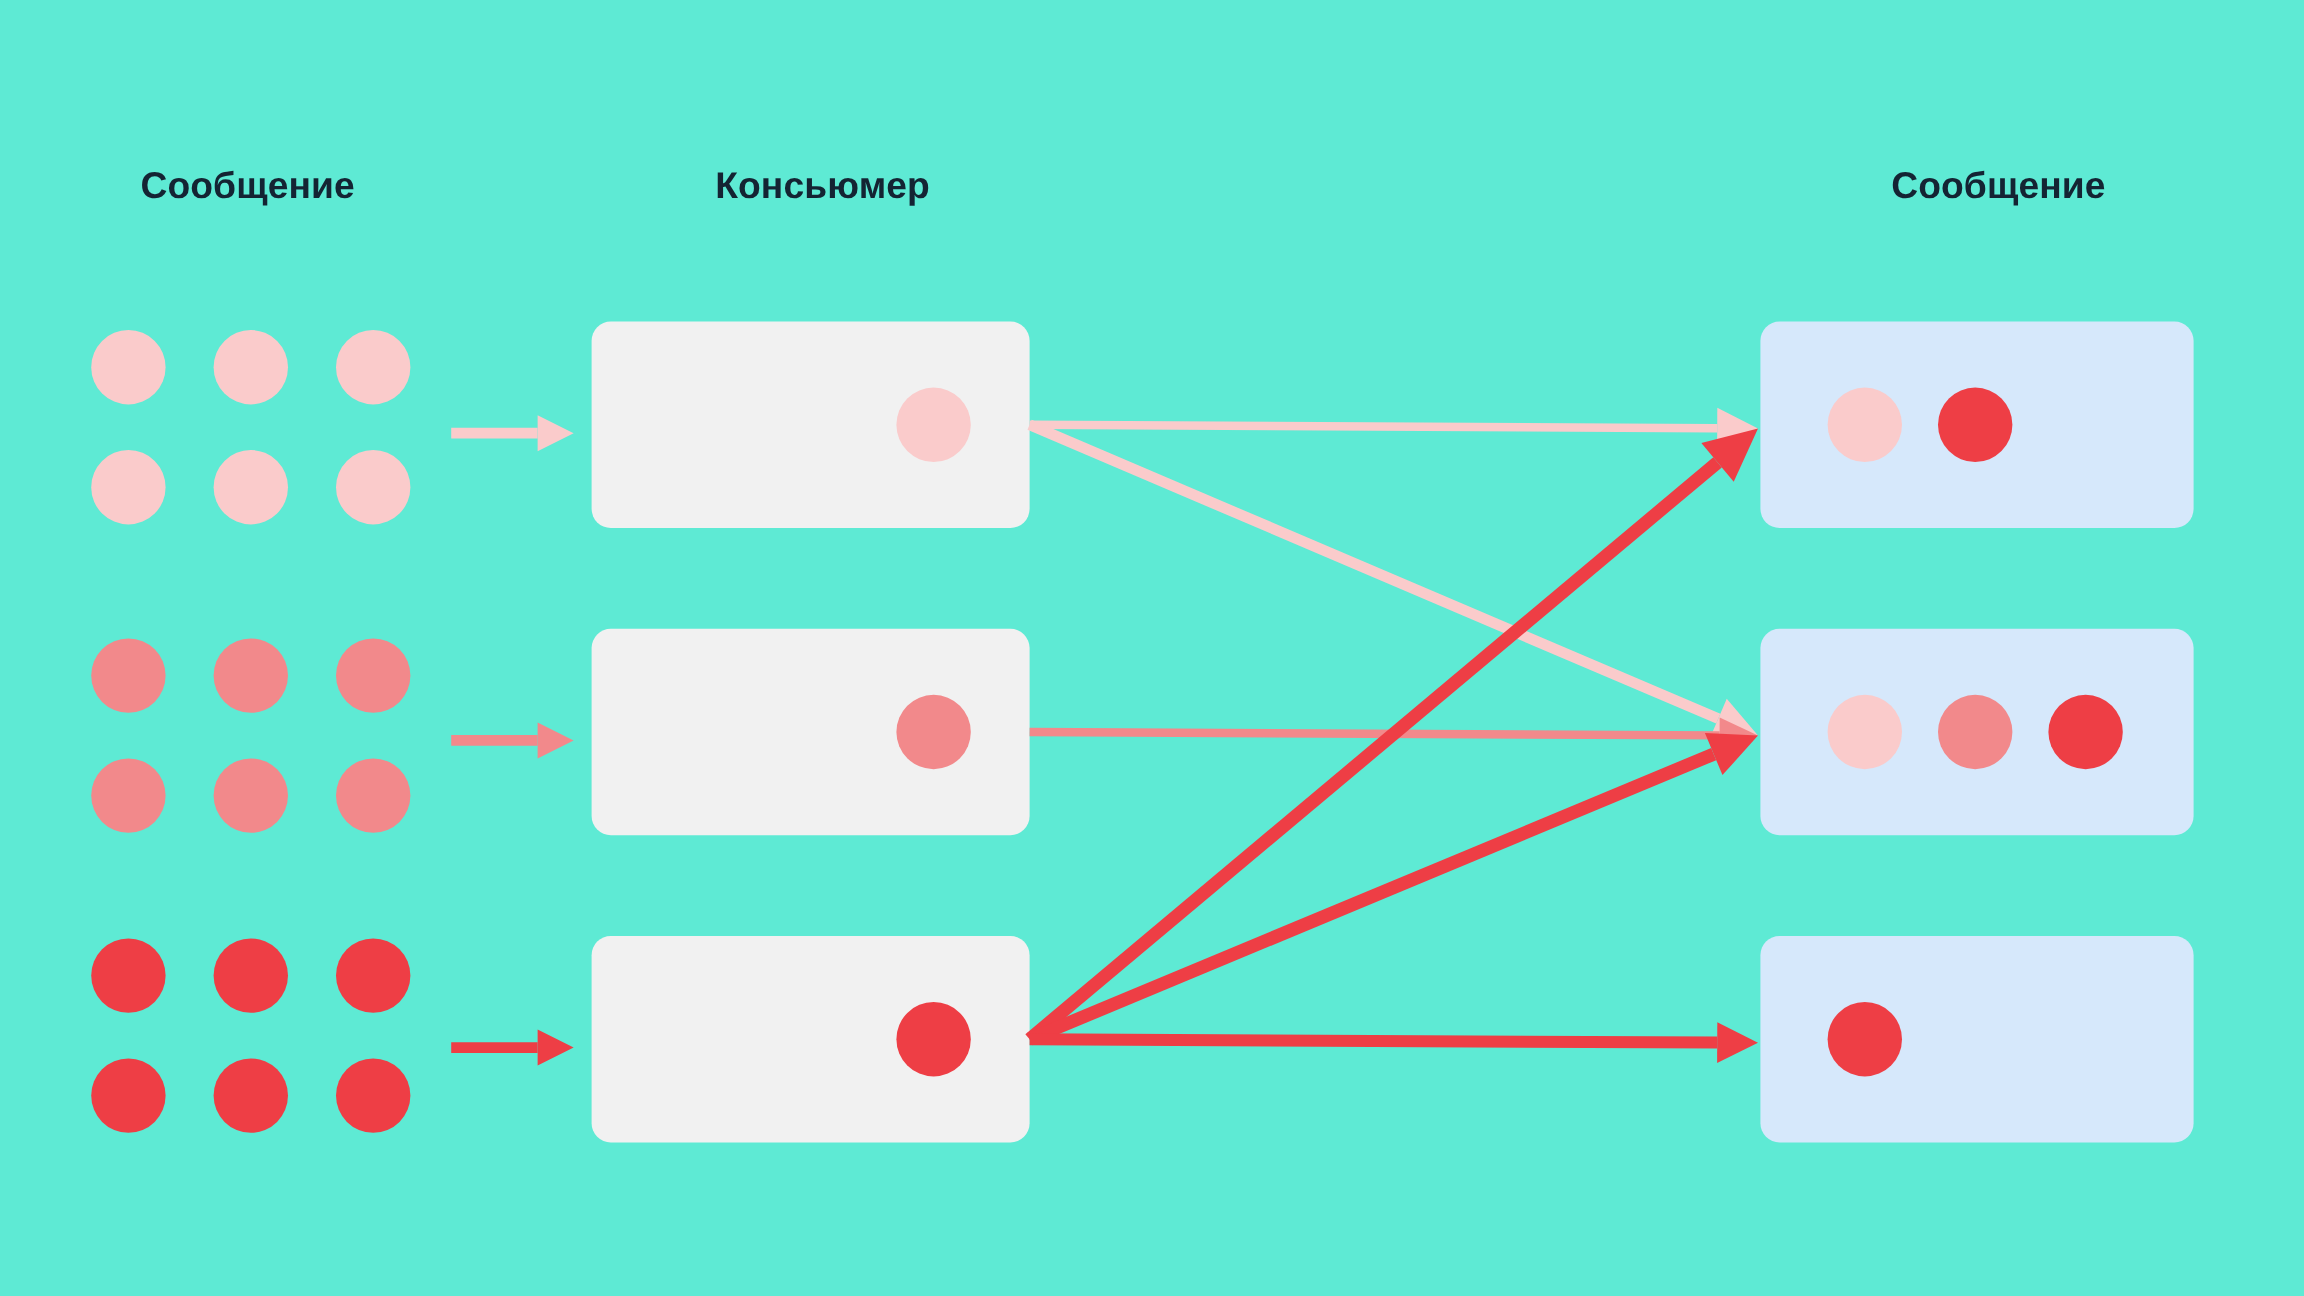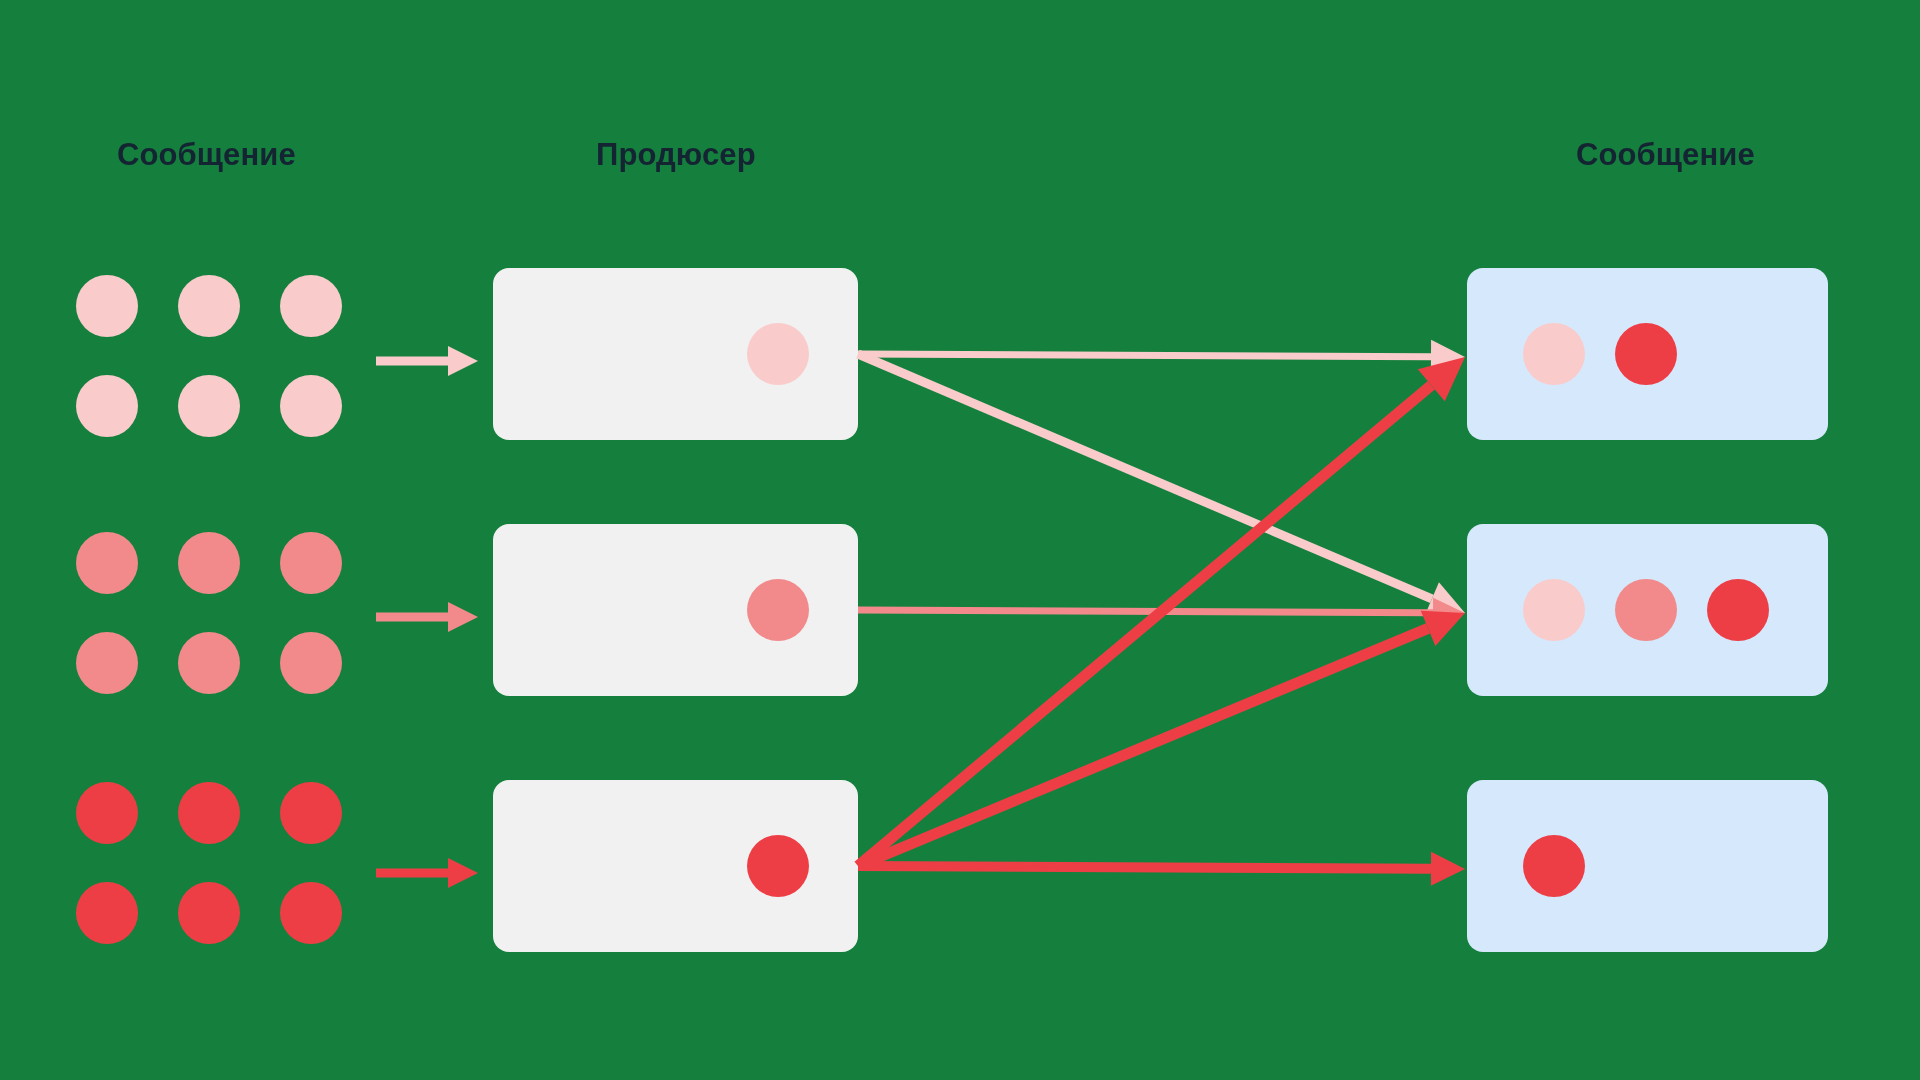--- a/index.html
+++ b/index.html
@@ -9,21 +9,21 @@
     background: #ffffff;
   }
   body {
     font-family: "Liberation Sans", "DejaVu Sans", sans-serif;
     -webkit-font-smoothing: antialiased;
   }
   #stage {
     position: relative;
     width: 1920px;
     height: 1080px;
-    background: #15803d;
+    background: #5eead4;
     overflow: hidden;
   }
 
   
   .col-heading {
     position: absolute;
     font-size: 31px;
     font-weight: 700;
     color: #142433;
     letter-spacing: 0.1px;
@@ -110,21 +110,21 @@
     height: 1080px;
     pointer-events: none;
   }
 </style>
 </head>
 <body>
 
 <div id="stage">
 
   <div class="col-heading" id="heading-message">Сообщение</div>
-  <div class="col-heading" id="heading-producer">Продюсер</div>
+  <div class="col-heading" id="heading-producer">Консьюмер</div>
   <div class="col-heading" id="heading-consumer">Сообщение</div>
 
   <div class="msg-grid" id="msg-grid-0">
       <div class="dot" style="background: rgb(250, 203, 203);"></div>
       <div class="dot" style="background: rgb(250, 203, 203);"></div>
       <div class="dot" style="background: rgb(250, 203, 203);"></div>
       <div class="dot" style="background: rgb(250, 203, 203);"></div>
       <div class="dot" style="background: rgb(250, 203, 203);"></div>
       <div class="dot" style="background: rgb(250, 203, 203);"></div>
     </div>

